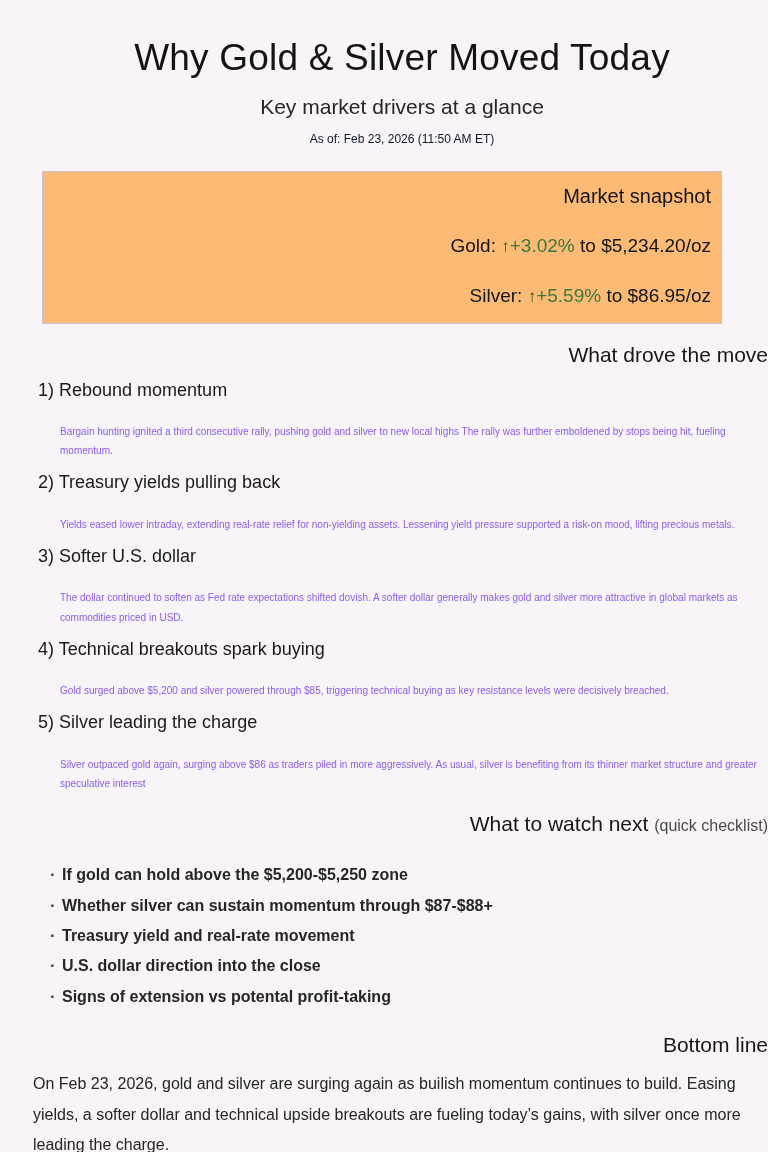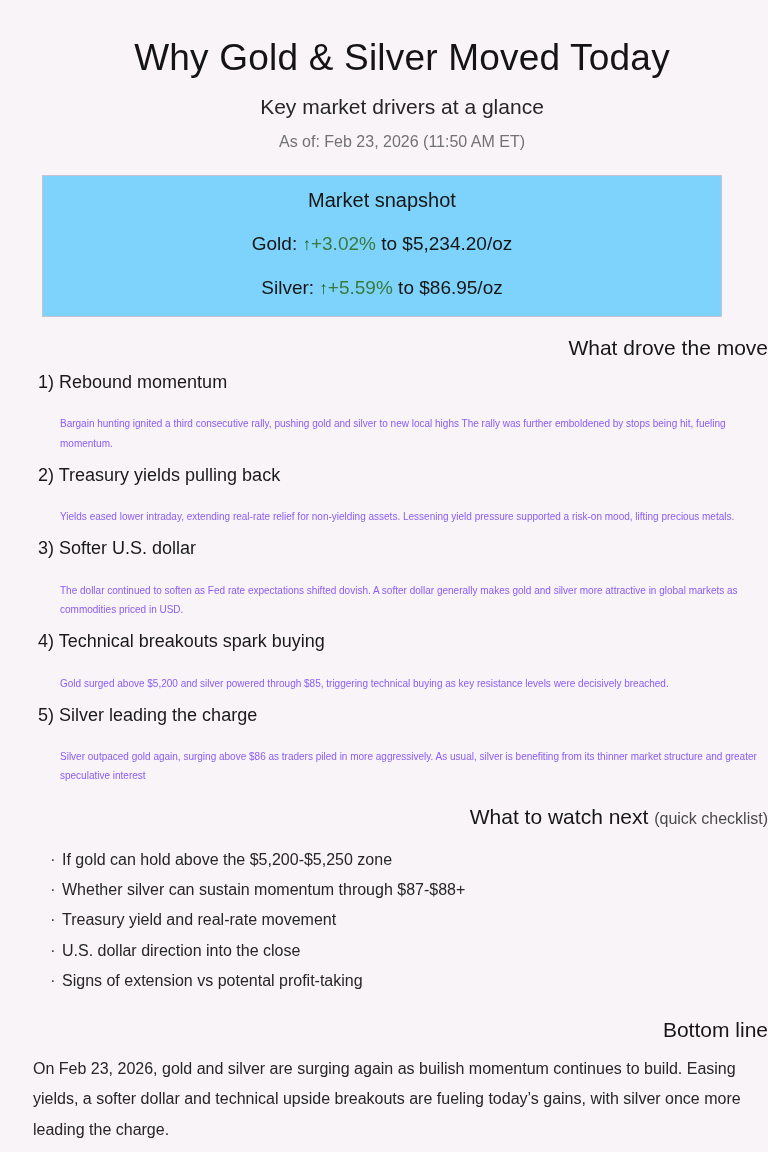--- a/index.html
+++ b/index.html
@@ -34,46 +34,46 @@
     margin: 0;
   }
   .subtitle {
     font-size: 21px;
     font-weight: 400;
     color: #262626;
     margin: 16px 0 0 0;
     line-height: 1.1;
   }
   .asof {
-    font-size: 16px;
-    color: #737373;
+    font-size: 12px;
+    color: #0f172a;
     margin: 15px 0 0 0;
     line-height: 1.1;
   }
 
   
   .snapshot {
     margin: 25px 46px 0 42px;
     border: 1px solid #c6c4d2;
-    background: #7dd3fc;
+    background: #fdba74;
     padding: 12px 10px 16px 10px;
-    text-align: center;
+    text-align: right;
     box-sizing: border-box;
   }
   .snapshot-title {
     font-size: 20px;
     color: #151515;
     line-height: 1.2;
     margin-bottom: 8px;
   }
   .snapshot-row {
     font-size: 19px;
     color: #151515;
     line-height: 1.25;
-    margin-top: 20px;
+    margin-top: 26px;
   }
   .arrow-up {
     color: #1d5c20;
     font-size: 17px;
     font-weight: 700;
   }
   .pct {
     color: #3a7a3e;
   }
 
@@ -101,23 +101,24 @@
   }
   .item-title .num { display: inline; }
   .item-body {
     font-size: 10px;
     color: #8b5cf6;
     margin: 20px 2px 0 60px;
     line-height: 1.92;
   }
 
   .checklist {
-    margin: 16px 0 0 0;
+    margin: 24px 0 0 0;
     padding: 0;
     list-style: none;
+    font-weight: bold;
   }
   .checklist li {
     font-size: 16px;
     color: #262626;
     line-height: 1.9;
     margin-left: 52px;
     position: relative;
     padding-left: 10px;
   }
   .checklist li::before {

